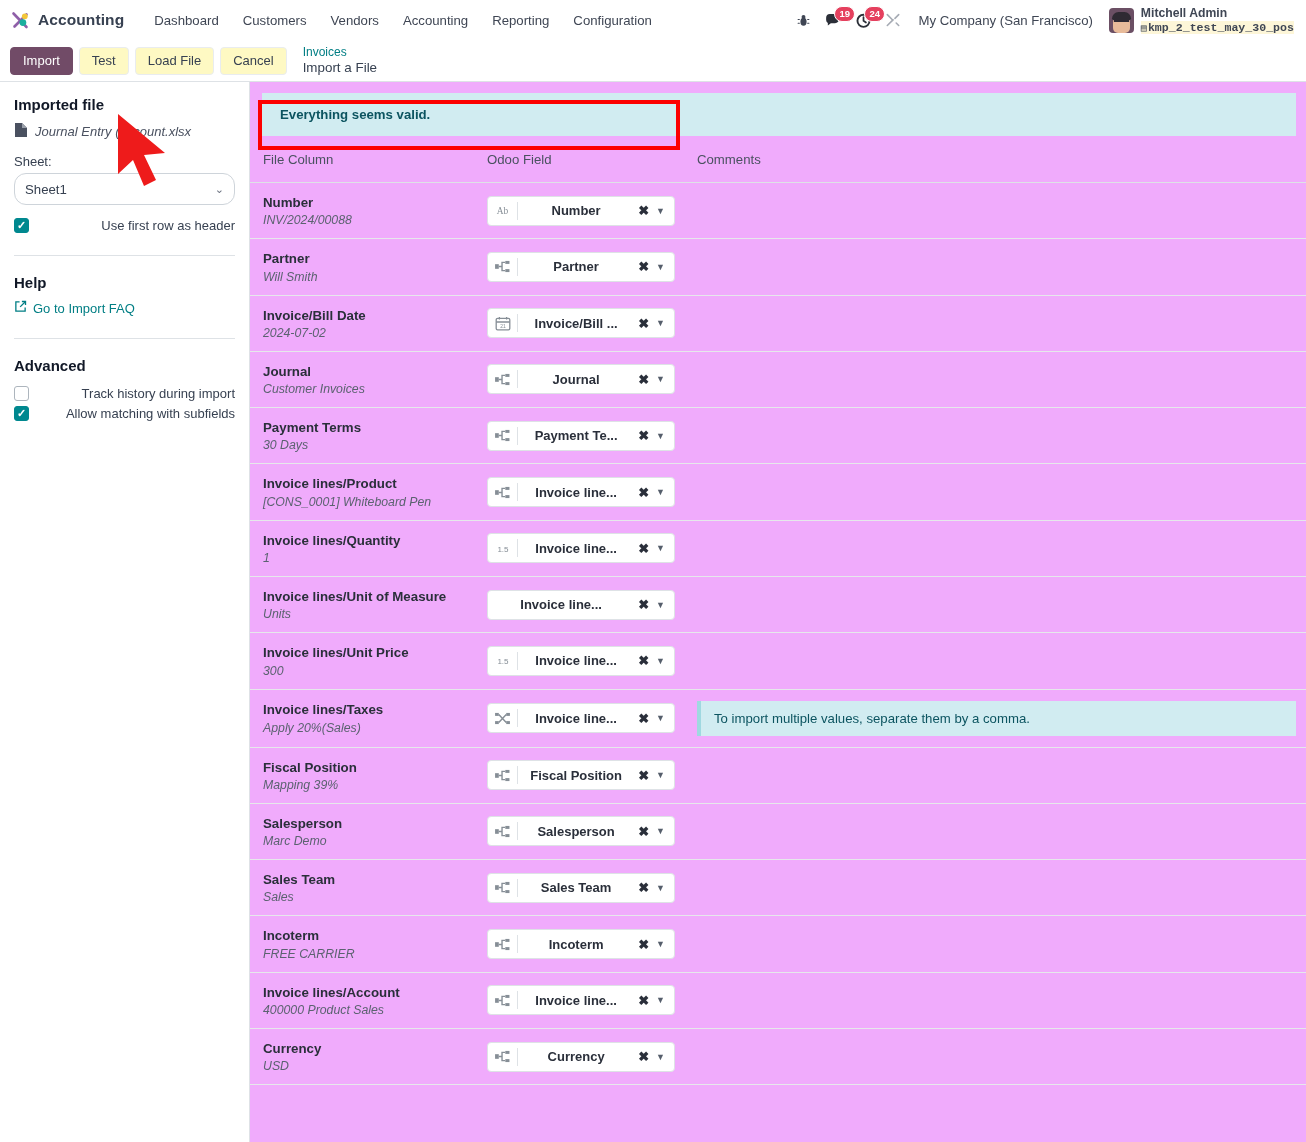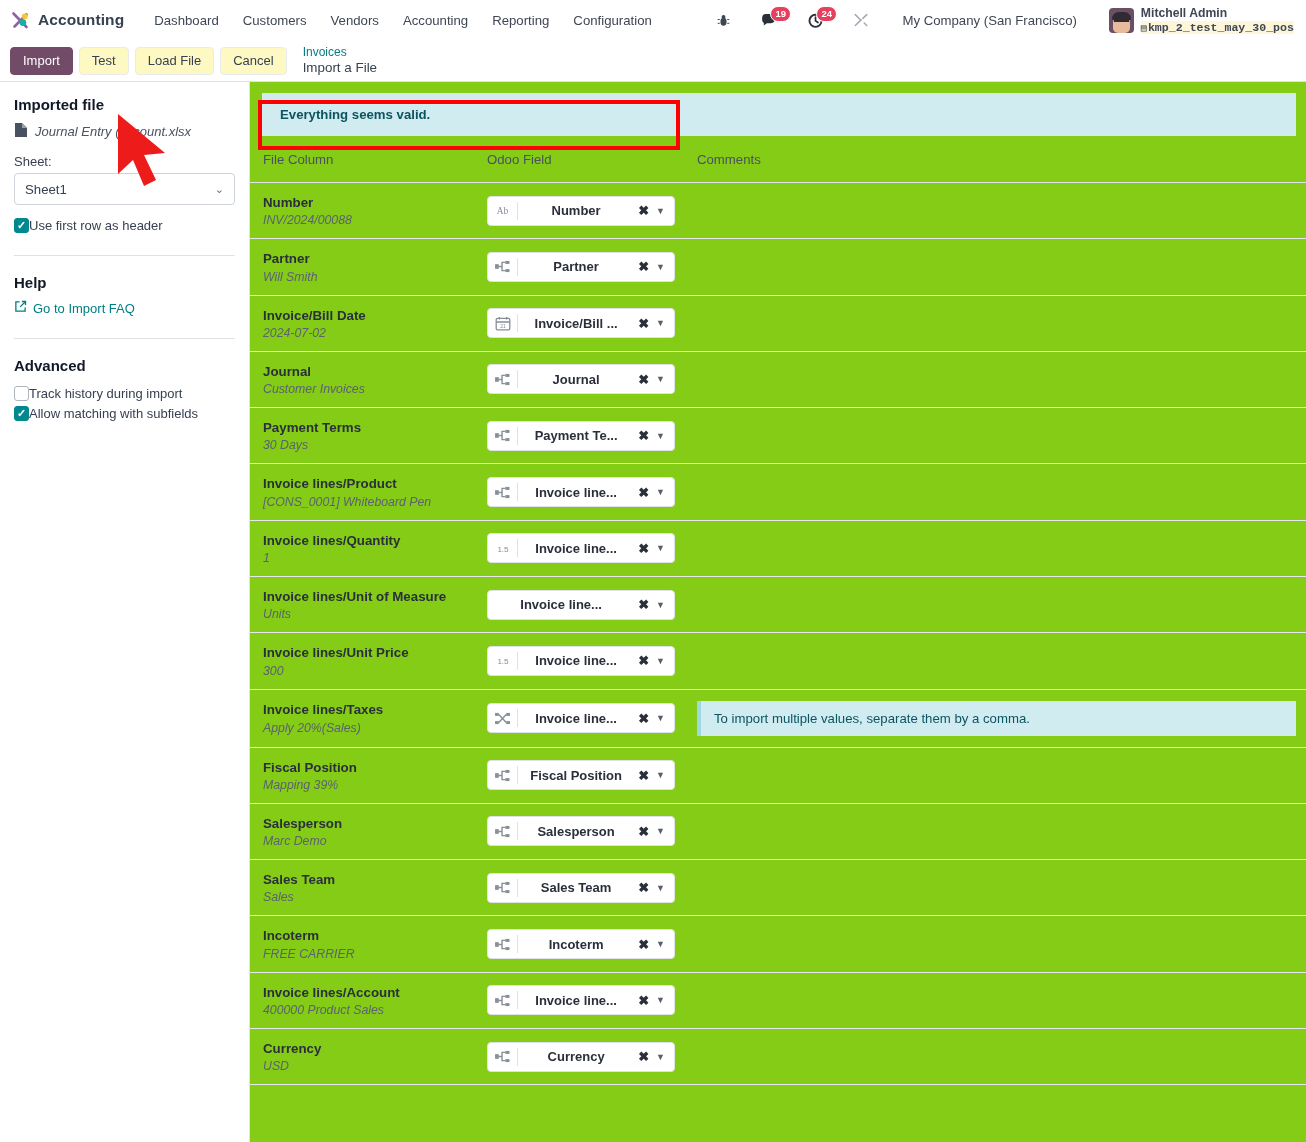--- a/index.html
+++ b/index.html
@@ -29,21 +29,21 @@
   .brand-name {
     font-size: 15.5px; font-weight: 700; color: #374151; letter-spacing: .1px;
   }
   .nav-menu { display: flex; align-items: center; gap: 0; }
   .nav-item {
     font-size: 13.2px; color: #3f4654; padding: 6px 12px; cursor: pointer;
     white-space: nowrap;
   }
 
   .nav-right {
-    margin-left: auto; display: flex; align-items: center; gap: 16px;
+    margin-left: auto; display: flex; align-items: center; gap: 0;
     padding-right: 4px;
   }
   .sysicon {
     position: relative; width: 30px; height: 30px;
     display: flex; align-items: center; justify-content: center;
     cursor: pointer;
   }
   .badge {
     position: absolute; top: 1px; left: 16px;
     background: #e54f4f; color: #fff;
@@ -112,29 +112,29 @@
   }
   .side-title {
     font-size: 15px; font-weight: 700; color: #111827; margin-bottom: 9px;
   }
   .file-row {
     display: flex; align-items: center; gap: 7px; margin-bottom: 13px;
   }
   .file-name { font-style: italic; font-size: 13px; color: #4a5160; }
   .field-label { font-size: 13px; color: #374151; margin-bottom: 4px; }
   .select-box {
-    width: 100%; height: 32px; border: 1px solid #ced4da; border-radius: 4px;
+    width: 100%; height: 32px; border: 1px solid #ced4da; border-radius: 12px;
     display: flex; align-items: center; justify-content: space-between;
     padding: 0 10px; background: #fff; cursor: pointer; font-size: 13.2px;
     color: #374151;
   }
   .chev { color: #6b7280; font-size: 11px; }
   .check-row {
     display: flex; align-items: center; gap: 0; margin-top: 13px;
-    font-size: 13px; color: #374151;
+    font-size: 13px; color: #374151; justify-content: space-between;
   }
   .cb {
     width: 15px; height: 15px; border-radius: 3px; flex: none;
     border: 1px solid #adb5bd; background: #fff;
     display: flex; align-items: center; justify-content: center;
   }
   .cb.checked { background: #00888f; border-color: #00888f; }
   .cb.checked::after {
     content: "✓"; color: #fff; font-size: 11px; line-height: 1; font-weight: 700;
   }
@@ -142,21 +142,21 @@
   .sec-head {
     font-size: 15px; font-weight: 700; color: #111827;
     margin: 18px 0 9px 0;
   }
   .link {
     color: #017e84; font-size: 13px; cursor: pointer;
     display: flex; align-items: center; gap: 6px;
   }
 
   
-  .content { flex: 1; min-width: 0; overflow: hidden; background: #84cc16; }
+  .content { flex: 1; min-width: 0; overflow: hidden; background: #f0abfc; }
   .alert-wrap { position: relative; padding: 0; }
   .alert {
     background: #d1ecf1; color: #0c5460;
     font-size: 13.2px; font-weight: 700;
     padding: 13px 0 13px 18px;
     height: 43px; display: flex; align-items: center;
     margin: 11px 10px 0 12px;
   }
   .hl-box {
     position: absolute; left: 8px; top: 7px; width: 422px; height: 50px;

